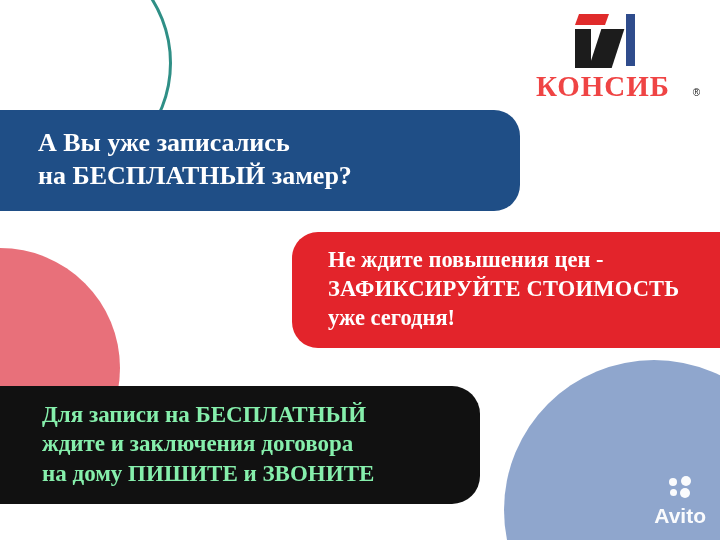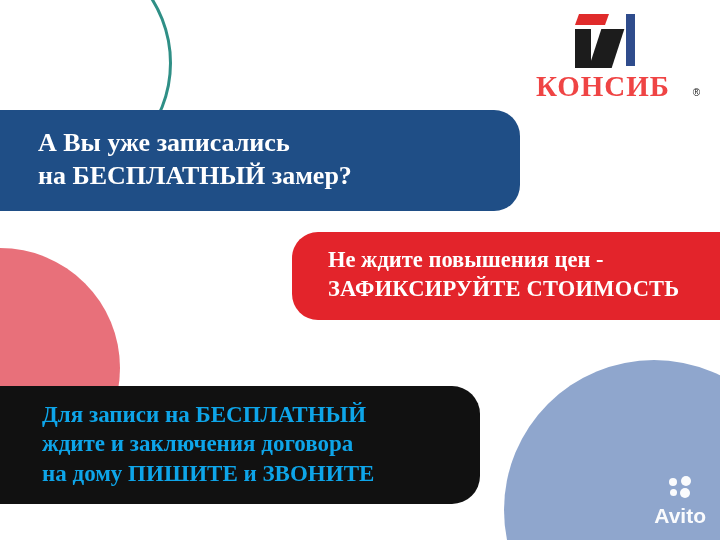--- a/index.html
+++ b/index.html
@@ -152,21 +152,21 @@
   .banner-red .l1 { font-weight: bold; }
   .banner-red .l2 { font-weight: bold; letter-spacing: 0.2px; }
   .banner-red .l3 { font-weight: bold; }
 
   .banner-black {
     left: 0;
     top: 386px;
     width: 480px;
     padding: 14px 26px 16px 42px;
     background: #111111;
-    color: #0ea5e9;
+    color: #86efac;
     border-top-right-radius: 28px;
     border-bottom-right-radius: 28px;
     font-size: 23px;
   }
 
   
   .watermark {
     position: absolute;
     right: 14px;
     bottom: 12px;
@@ -216,20 +216,21 @@
   </div>
 
   <div class="banner banner-blue">
     <div>А Вы уже записались</div>
     <div>на БЕСПЛАТНЫЙ замер?</div>
   </div>
 
   <div class="banner banner-red">
     <div class="l1">Не ждите повышения цен -</div>
     <div class="l2">ЗАФИКСИРУЙТЕ СТОИМОСТЬ</div>
+    <div class="l3">уже сегодня!</div>
   </div>
 
   <div class="banner banner-black">
     <div>Для записи на БЕСПЛАТНЫЙ</div>
     <div>ждите и заключения договора</div>
     <div>на дому ПИШИТЕ и ЗВОНИТЕ</div>
   </div>
 
   <div class="watermark">
     <span class="wm-dots">

